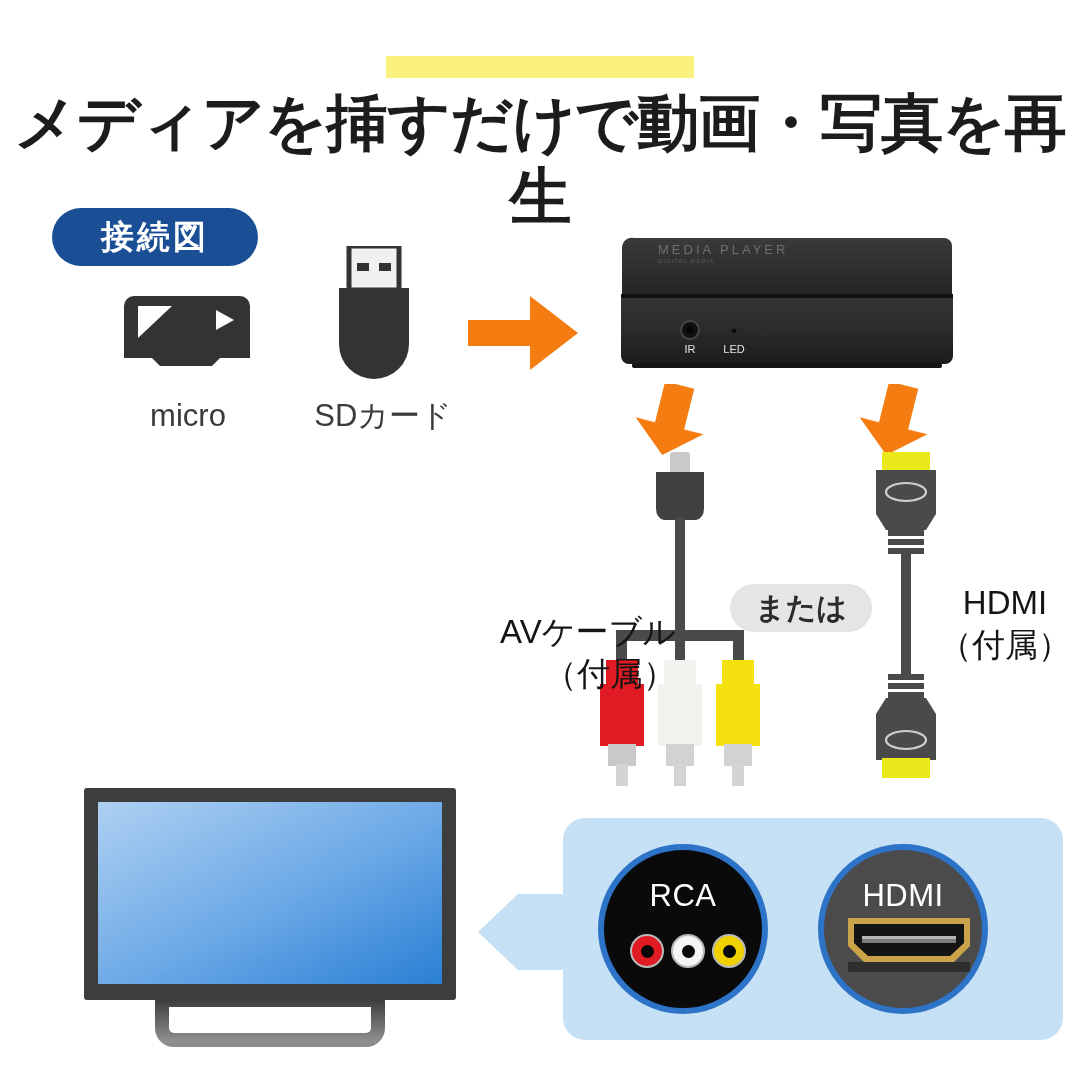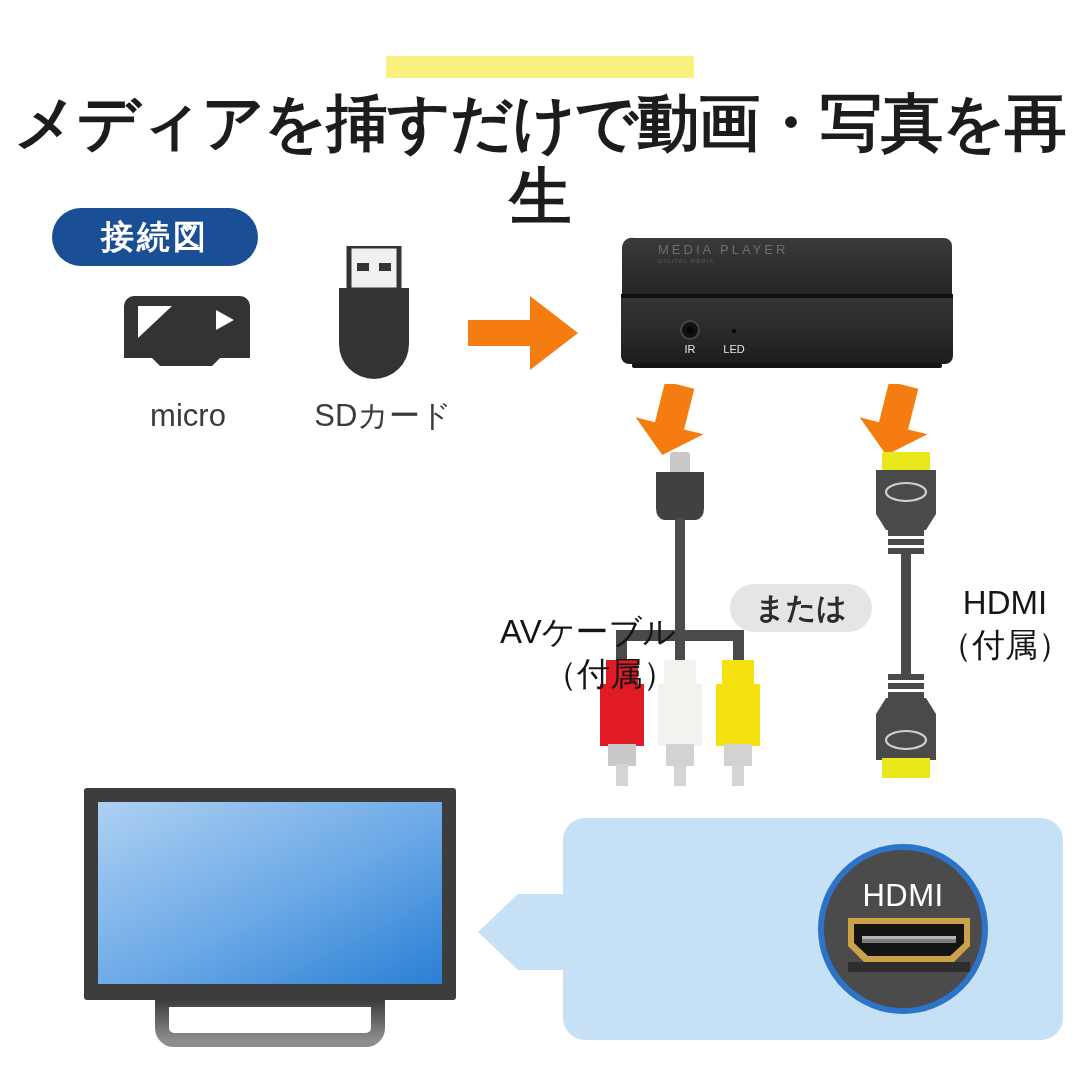--- a/index.html
+++ b/index.html
@@ -368,20 +368,32 @@
     <rect x="16" y="16" width="344" height="182" fill="url(#scrg)"></rect>
 
     <path d="M80 214 H296 V242 A12 12 0 0 1 284 254 H92 A12 12 0 0 1 80 242 Z" fill="none" stroke="url(#standg)" stroke-width="14"></path>
   </svg>
 
   <svg id="callout-pointer" viewBox="0 0 90 76">
     <path d="M90 0 H40 L0 38 L40 76 H90 Z" fill="#c6e0f5"></path>
   </svg>
   <div id="callout-panel"></div>
 
+  <div id="rca-circle" class="port-circle">
+    <div class="port-title" id="rca-title">RCA</div>
+    <div class="rca-jack" style="left:26px; top:84px; background:#e01b24;">
+        <i></i>
+      </div>
+    <div class="rca-jack" style="left:67px; top:84px; background:#f5f5f5;">
+        <i></i>
+      </div>
+    <div class="rca-jack" style="left:108px; top:84px; background:#f0d000;">
+        <i></i>
+      </div>
+  </div>
 
   <div id="hdmi-circle" class="port-circle">
     <div class="port-title" id="hdmi-title">HDMI</div>
     <svg viewBox="0 0 170 170" style="position:absolute; left:0; top:0; width:170px; height:170px;">
 
       <path d="M24 68 H146 V96 L130 112 H40 L24 96 Z" fill="#c9a24a"></path>
 
       <path d="M30 74 H140 V93 L126 106 H44 L30 93 Z" fill="#141414"></path>
 
       <rect x="38" y="86" width="94" height="7" fill="#7c7c7c"></rect>

